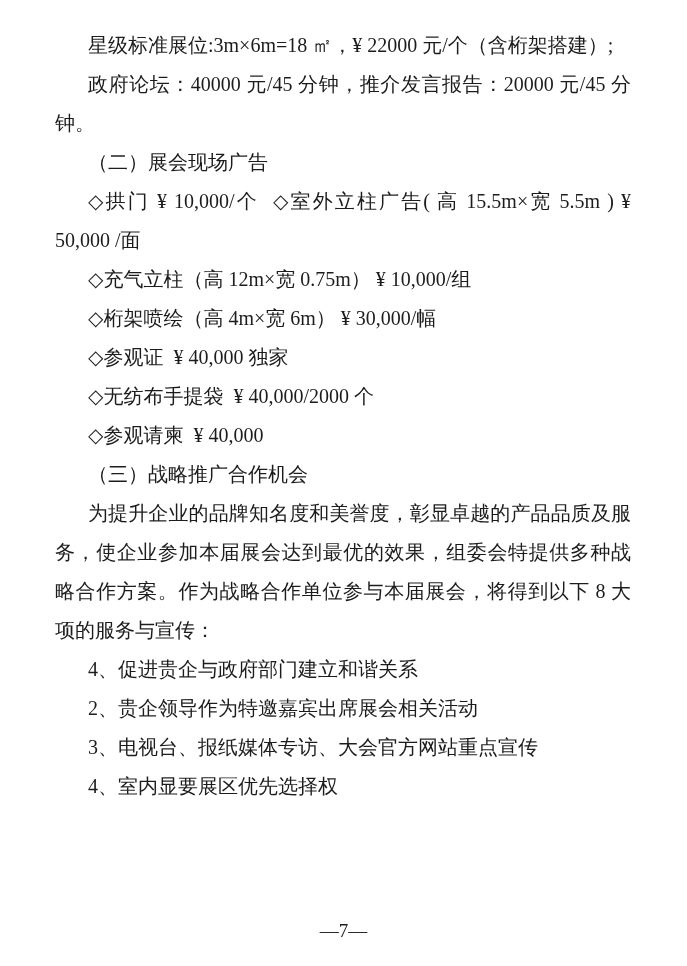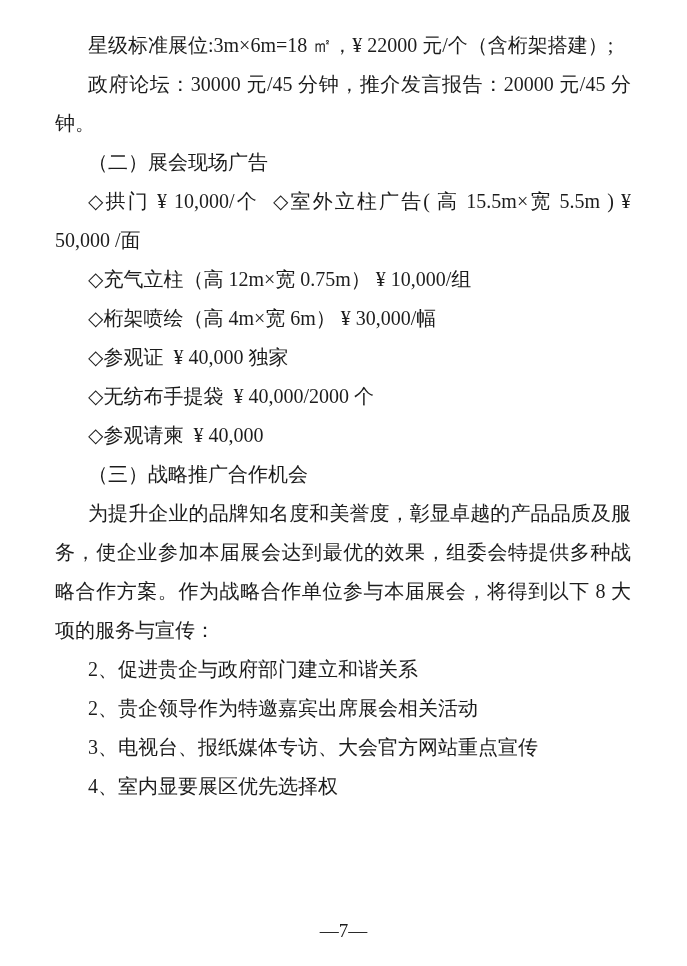--- a/index.html
+++ b/index.html
@@ -45,31 +45,31 @@
     color: #1c1c1c;
   }
 </style>
 </head>
 <body>
 
 <div class="page">
   <div class="doc-body">
 
   <p class="body-line">星级标准展位:3m×6m=18 ㎡，¥ 22000 元/个（含桁架搭建）;</p>
-      <p class="body-line">政府论坛：30000 元/45 分钟，推介发言报告：20000 元/45 分钟。</p>
+      <p class="body-line">政府论坛：40000 元/45 分钟，推介发言报告：20000 元/45 分钟。</p>
       <p class="heading">（二）展会现场广告</p>
       <p class="body-line">◇拱门 ¥ 10,000/个  ◇室外立柱广告( 高 15.5m×宽 5.5m ) ¥ 50,000 /面</p>
       <p class="body-line">◇充气立柱（高 12m×宽 0.75m） ¥ 10,000/组</p>
       <p class="body-line">◇桁架喷绘（高 4m×宽 6m） ¥ 30,000/幅</p>
       <p class="body-line">◇参观证  ¥ 40,000 独家</p>
       <p class="body-line">◇无纺布手提袋  ¥ 40,000/2000 个</p>
       <p class="body-line">◇参观请柬  ¥ 40,000</p>
       <p class="heading">（三）战略推广合作机会</p>
       <p class="body-line">为提升企业的品牌知名度和美誉度，彰显卓越的产品品质及服务，使企业参加本届展会达到最优的效果，组委会特提供多种战略合作方案。作为战略合作单位参与本届展会，将得到以下 8 大项的服务与宣传：</p>
-      <p class="body-line">2、促进贵企与政府部门建立和谐关系</p>
+      <p class="body-line">4、促进贵企与政府部门建立和谐关系</p>
       <p class="body-line">2、贵企领导作为特邀嘉宾出席展会相关活动</p>
       <p class="body-line">3、电视台、报纸媒体专访、大会官方网站重点宣传</p>
       <p class="body-line">4、室内显要展区优先选择权</p>
     </div>
   <div class="page-footer">
     <span>—7—</span>
   </div>
 </div>
 
 </body></html>

